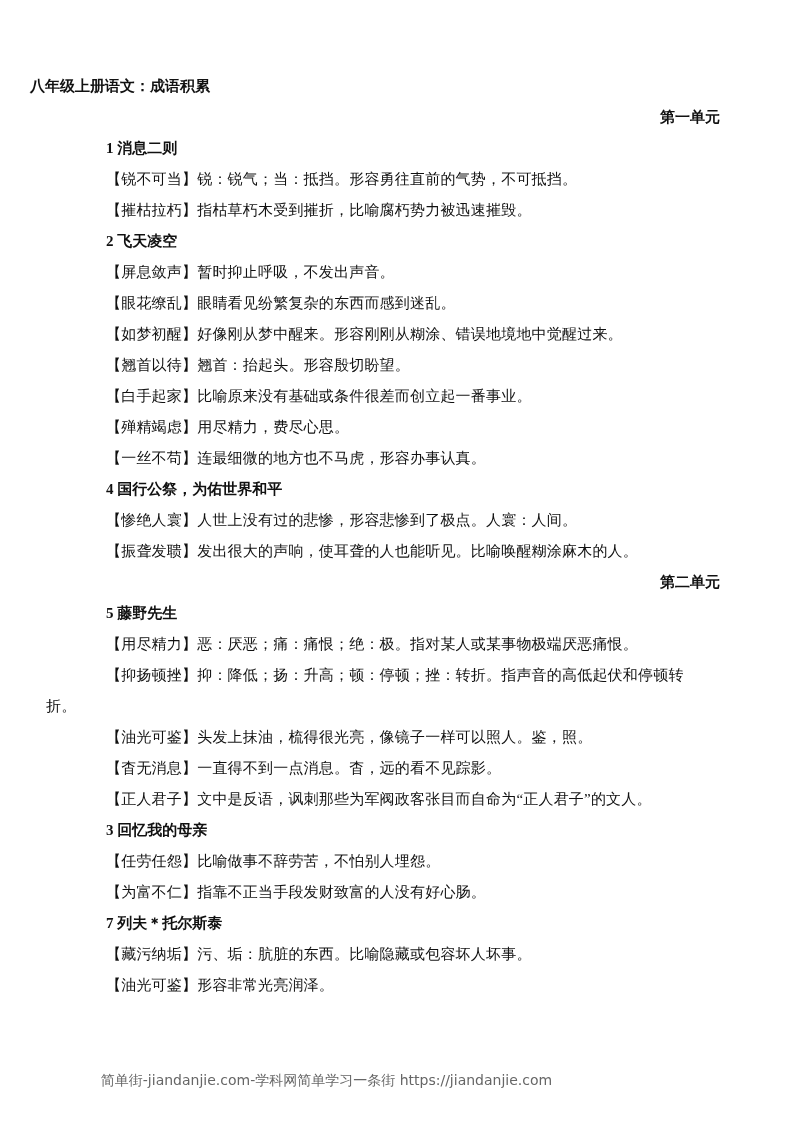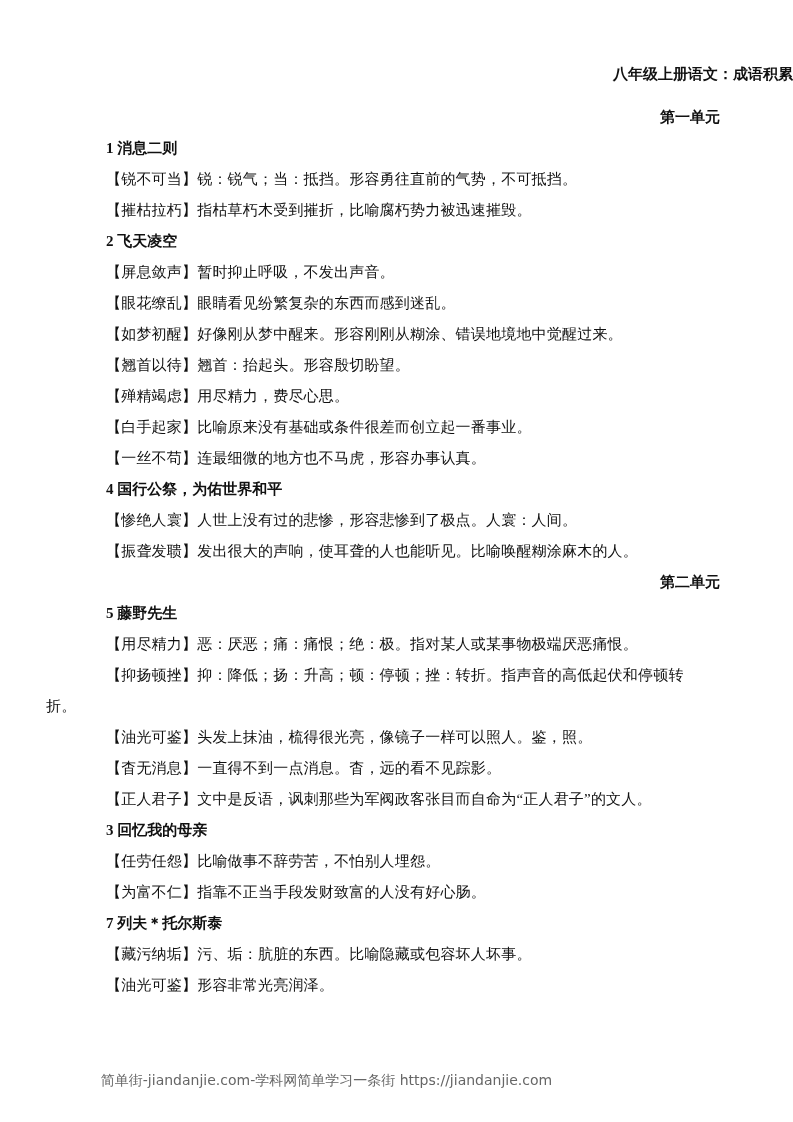--- a/index.html
+++ b/index.html
@@ -17,22 +17,22 @@
     }
     .page {
       position: absolute;
       left: 0; top: 0;
       width: 793px;
       height: 1122px;
     }
     .doc-title {
       position: absolute;
       left: 0; width: 793px;
-      top: 64px;
-      text-align: right;
+      top: 76px;
+      text-align: left;
       font-size: 15px;
       font-weight: bold;
       line-height: 20px;
       padding-left: 30px;
       box-sizing: border-box;
     }
     .content {
       position: absolute;
       left: 76px;
       top: 107px;
@@ -96,22 +96,22 @@
     <div class="lesson-title">1 消息二则</div>
     <div class="entry"><span class="term">【锐不可当】</span><span>锐：锐气；当：抵挡。形容勇往直前的气势，不可抵挡。</span></div>
     <div class="entry"><span class="term">【摧枯拉朽】</span><span>指枯草朽木受到摧折，比喻腐朽势力被迅速摧毁。</span></div>
 
     <div class="lesson-title">2 飞天凌空</div>
     <div class="entry"><span class="term">【屏息敛声】</span><span>暂时抑止呼吸，不发出声音。</span></div>
     <div class="entry"><span class="term">【眼花缭乱】</span><span>眼睛看见纷繁复杂的东西而感到迷乱。</span></div>
     <div class="entry"><span class="term">【如梦初醒】</span><span>好像刚从梦中醒来。形容刚刚从糊涂、错误地境地中觉醒过来。</span></div>
     <div class="entry"><span class="term">【翘首以待】</span><span>翘首：抬起头。形容殷切盼望。</span></div>
 
+    <div class="entry"><span class="term">【白手起家】</span><span>比喻原来没有基础或条件很差而创立起一番事业。</span></div>
     <div class="entry"><span class="term">【殚精竭虑】</span><span>用尽精力，费尽心思。</span></div>
-    <div class="entry"><span class="term">【白手起家】</span><span>比喻原来没有基础或条件很差而创立起一番事业。</span></div>
     <div class="entry"><span class="term">【一丝不苟】</span><span>连最细微的地方也不马虎，形容办事认真。</span></div>
 
     <div class="lesson-title">4 国行公祭，为佑世界和平</div>
     <div class="entry"><span class="term">【惨绝人寰】</span><span>人世上没有过的悲惨，形容悲惨到了极点。人寰：人间。</span></div>
     <div class="entry"><span class="term">【振聋发聩】</span><span>发出很大的声响，使耳聋的人也能听见。比喻唤醒糊涂麻木的人。</span></div>
 
     <div class="unit-title">第二单元</div>
 
     <div class="lesson-title">5 藤野先生</div>
     <div class="entry"><span class="term">【用尽精力】</span><span>恶：厌恶；痛：痛恨；绝：极。指对某人或某事物极端厌恶痛恨。</span></div>

